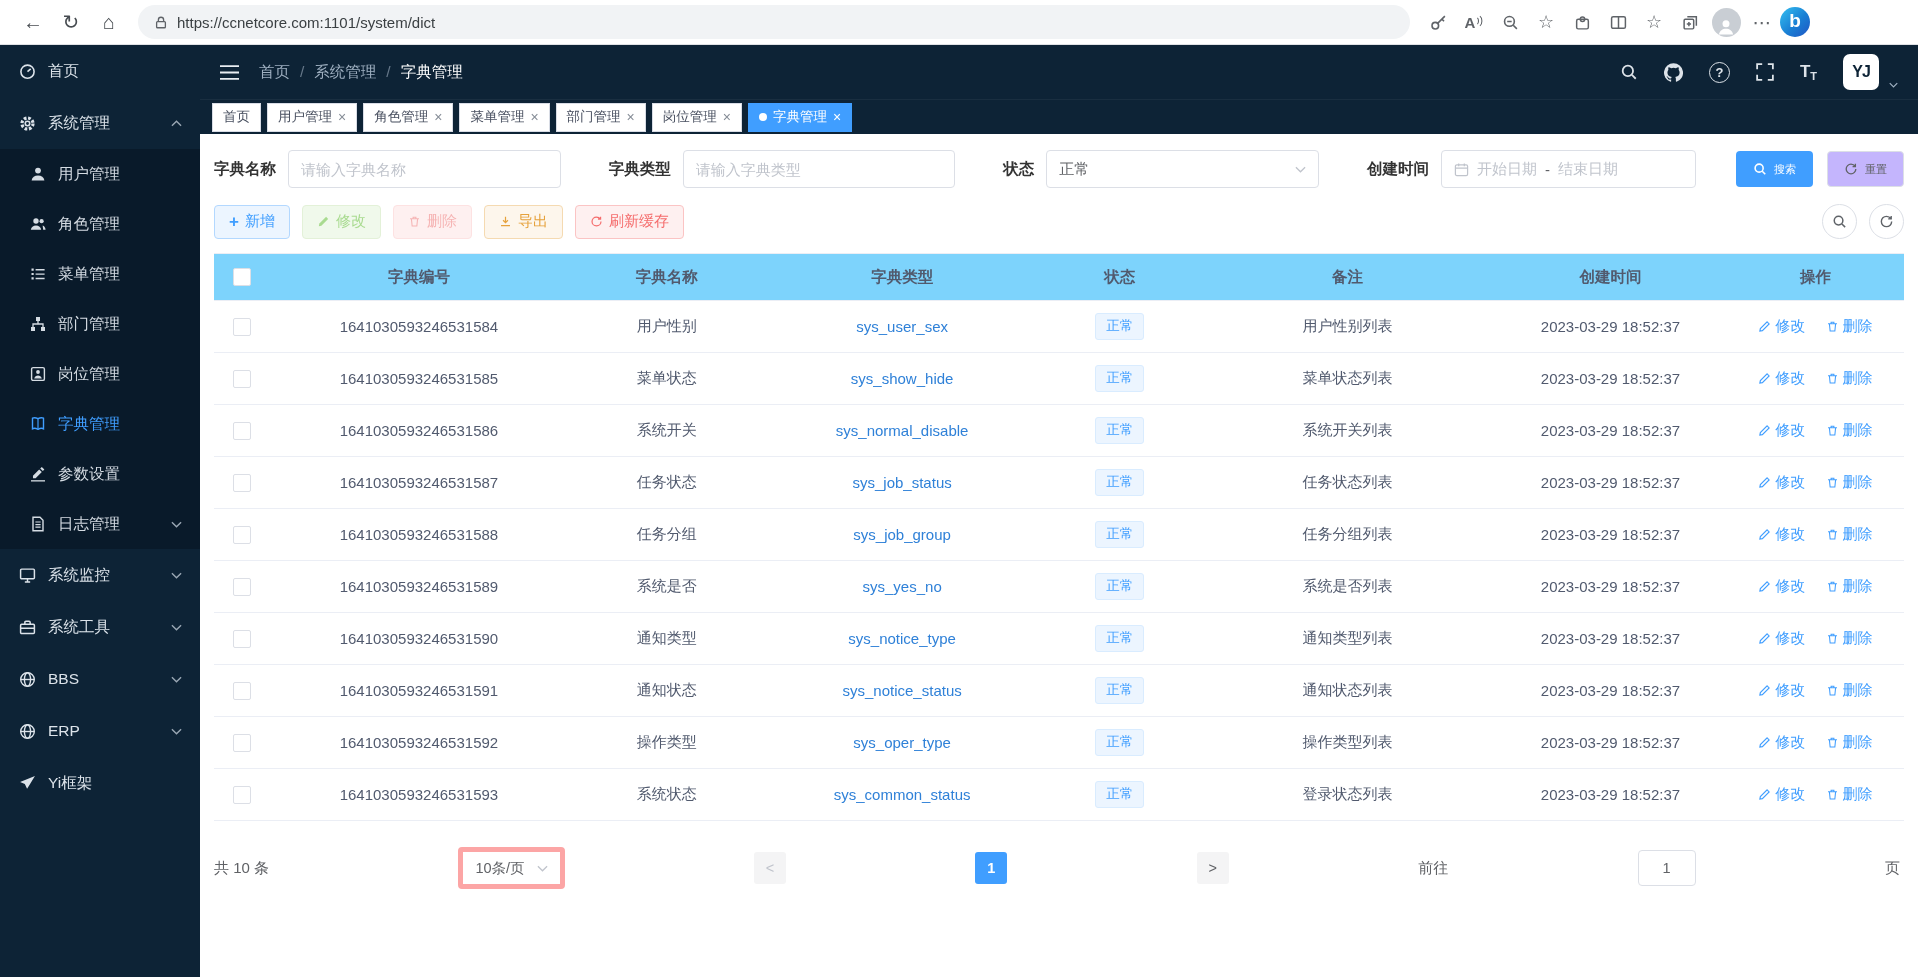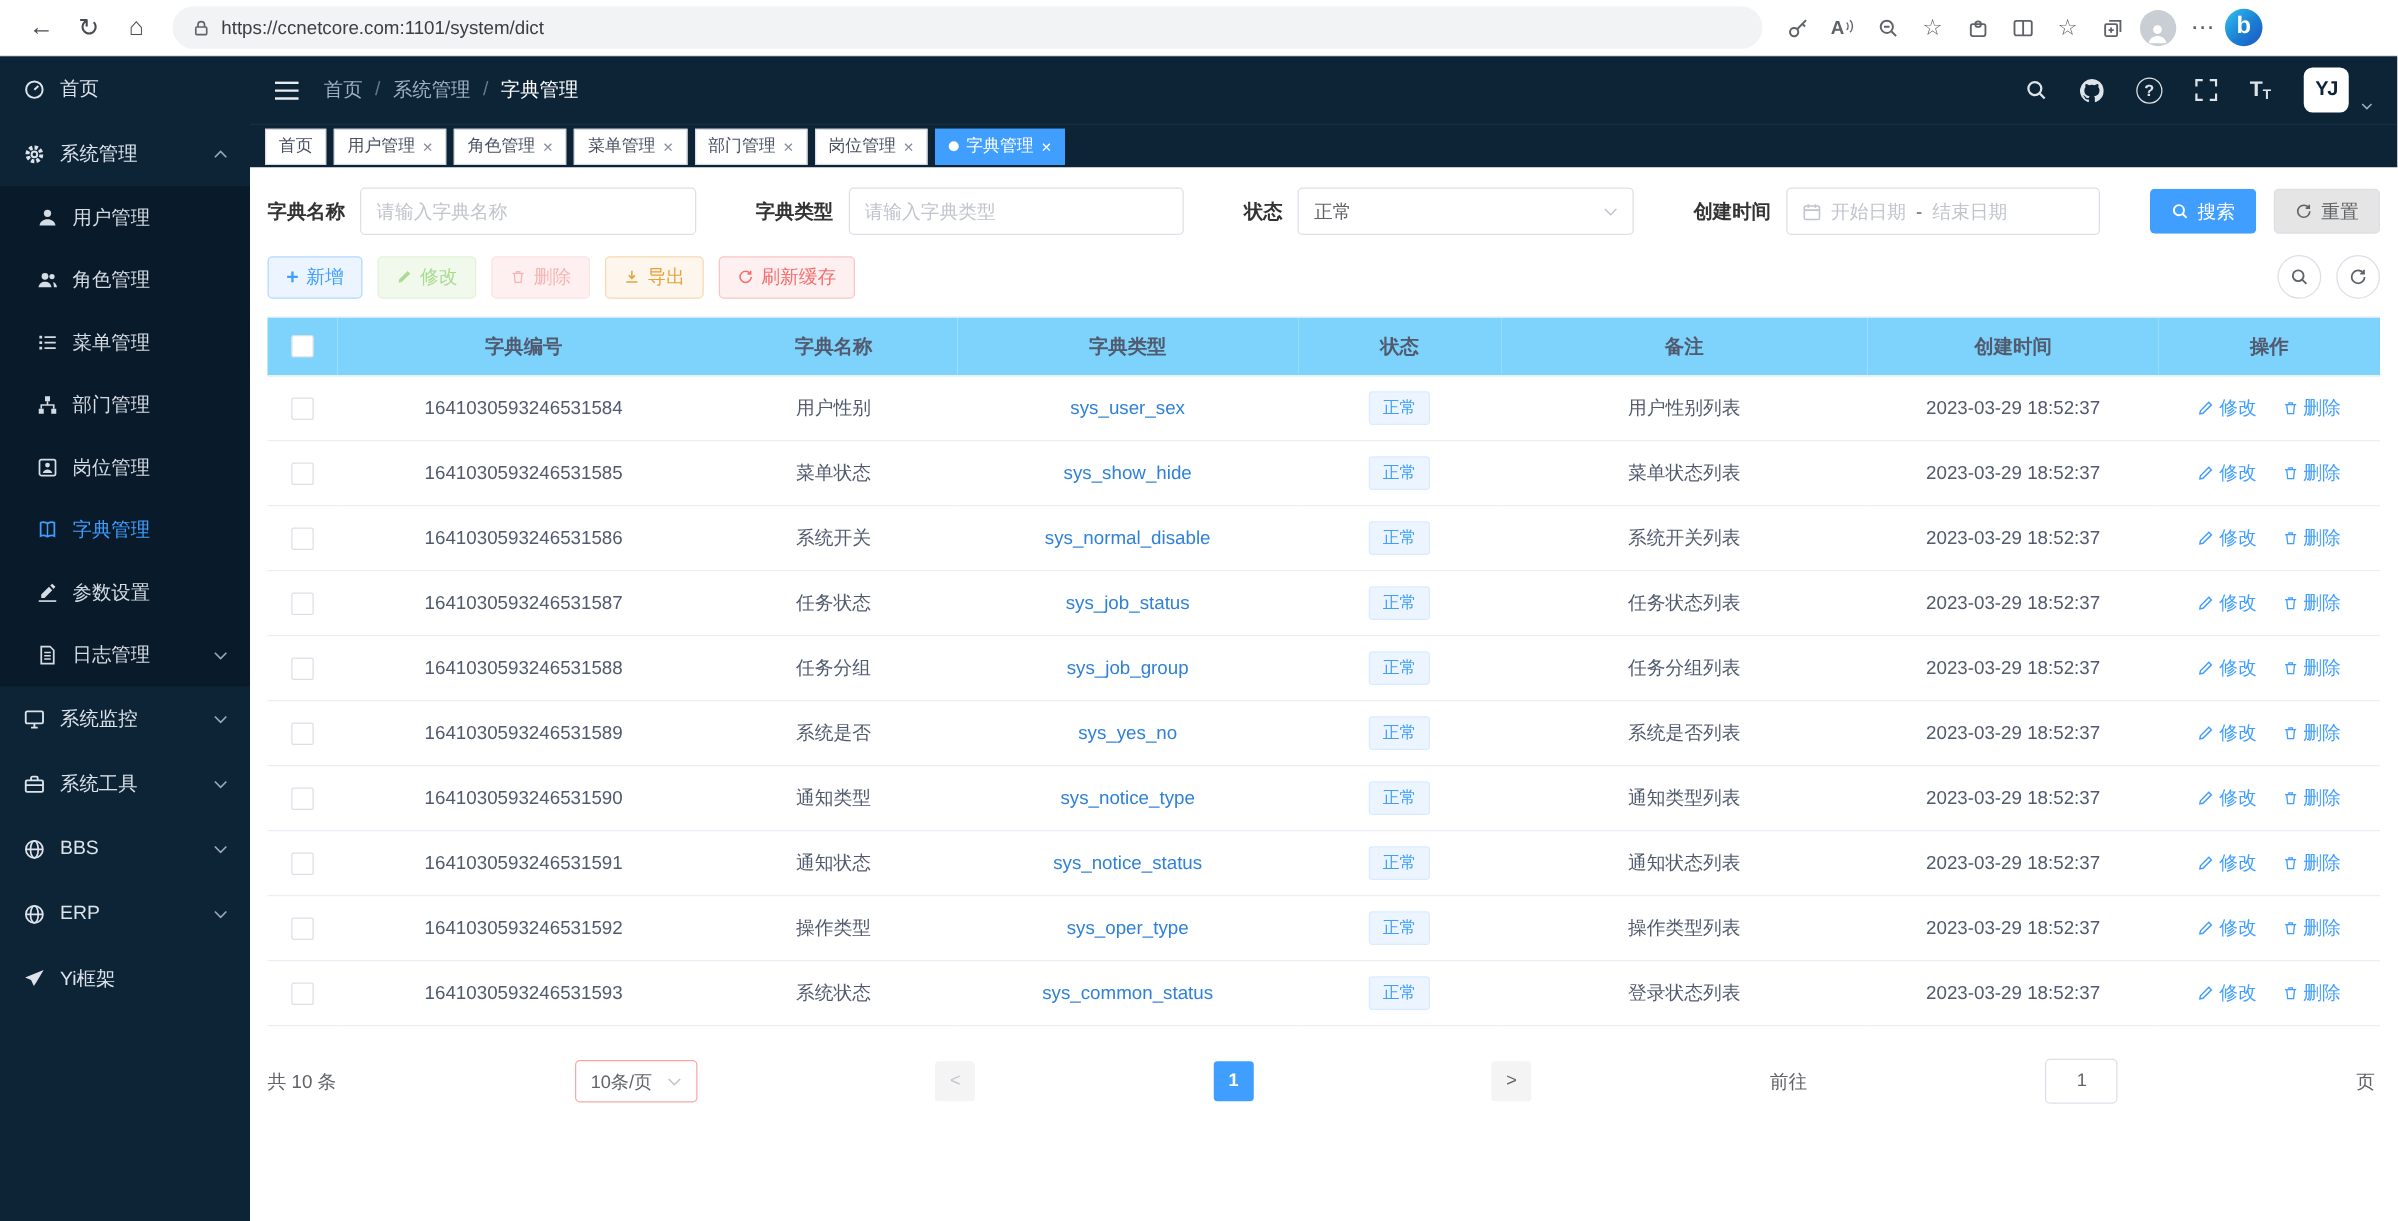--- a/index.html
+++ b/index.html
@@ -70,23 +70,23 @@
         padding:0 12px;font-size:15px;color:#606266}
   input.fctl{outline:none}
   input.fctl::placeholder{color:#c0c4cc}
   .w280{width:280px}
   .mr48{margin-right:48px}
   .fselect{width:280px;justify-content:space-between;cursor:pointer}
   .fdate{width:260px;gap:8px;cursor:pointer}
   .ph{color:#c0c4cc;white-space:nowrap}
   .dsep{color:#606266}
   .btn{height:36px;border-radius:4px;padding:0 16px;display:inline-flex;align-items:center;gap:7px;
-       font-size:15px;cursor:pointer;border:1px solid transparent;white-space:nowrap}
+       font-size:11px;cursor:pointer;border:1px solid transparent;white-space:nowrap}
   .btn-search{background:#409eff;color:#fff;margin-left:40px}
-  .btn-reset{background:#e5e5e5;color:#606266;border-color:#dcdfe6;margin-left:14px}
+  .btn-reset{background:#c4b5fd;color:#606266;border-color:#dcdfe6;margin-left:14px}
 
   .toolbar{display:flex;align-items:center;gap:12px;margin-bottom:14px}
   .pbtn{height:34px;border-radius:4px;padding:0 14px;font-size:15px;display:inline-flex;align-items:center;gap:6px;
         border:1px solid;cursor:pointer;white-space:nowrap}
   .pbtn .plus{font-size:17px;font-weight:bold;line-height:1}
   .pbtn.primary{background:#ecf5ff;border-color:#b3d8ff;color:#409eff}
   .pbtn.success-dis{background:#f0f9eb;border-color:#e3f1d8;color:#a9db90;cursor:not-allowed}
   .pbtn.danger-dis{background:#fef0f0;border-color:#fde2e2;color:#f6b4b4;cursor:not-allowed}
   .pbtn.warning{background:#fdf6ec;border-color:#f5dab1;color:#e6a23c}
   .pbtn.danger{background:#fef0f0;border-color:#fbc4c4;color:#f56c6c}
@@ -102,21 +102,21 @@
   .cb{display:inline-block;width:16px;height:16px;border:1px solid #dcdfe6;border-radius:2px;background:#fff;
       vertical-align:middle;cursor:pointer}
   .tlink{color:#2f81d8;cursor:pointer;text-decoration:none}
   .stag{display:inline-block;height:25px;line-height:23px;padding:0 10px;font-size:13.5px;color:#409eff;
         background:#ecf5ff;border:1px solid #d9ecff;border-radius:3px}
   .op{color:#409eff;font-size:15px;display:inline-flex;align-items:center;gap:4px;cursor:pointer}
   .op + .op{margin-left:16px}
 
   .pager{display:flex;align-items:center;justify-content:space-between;gap:14px;margin-top:26px;padding-right:4px;
          font-size:15px;color:#606266}
-  .psize{height:32px;border:1px solid #fca5a5;border-radius:4px;display:flex;align-items:center;gap:12px;
+  .psize{height:32px;border:5px solid #fca5a5;border-radius:4px;display:flex;align-items:center;gap:12px;
          padding:0 12px;font-size:14.5px;color:#606266;cursor:pointer}
   .pbox{width:32px;height:32px;border-radius:3px;background:#f4f4f5;display:flex;align-items:center;
         justify-content:center;font-size:14.5px;color:#606266;cursor:pointer}
   .pbox.dim{color:#c0c4cc}
   .pbox.cur{background:#409eff;color:#fff;font-weight:bold}
   .jump{width:52px;height:32px;border:1px solid #dcdfe6;border-radius:4px;text-align:center;font-size:14.5px;
         color:#606266;outline:none}
   .leaf{color:#45b787}
 </style>
 </head>

